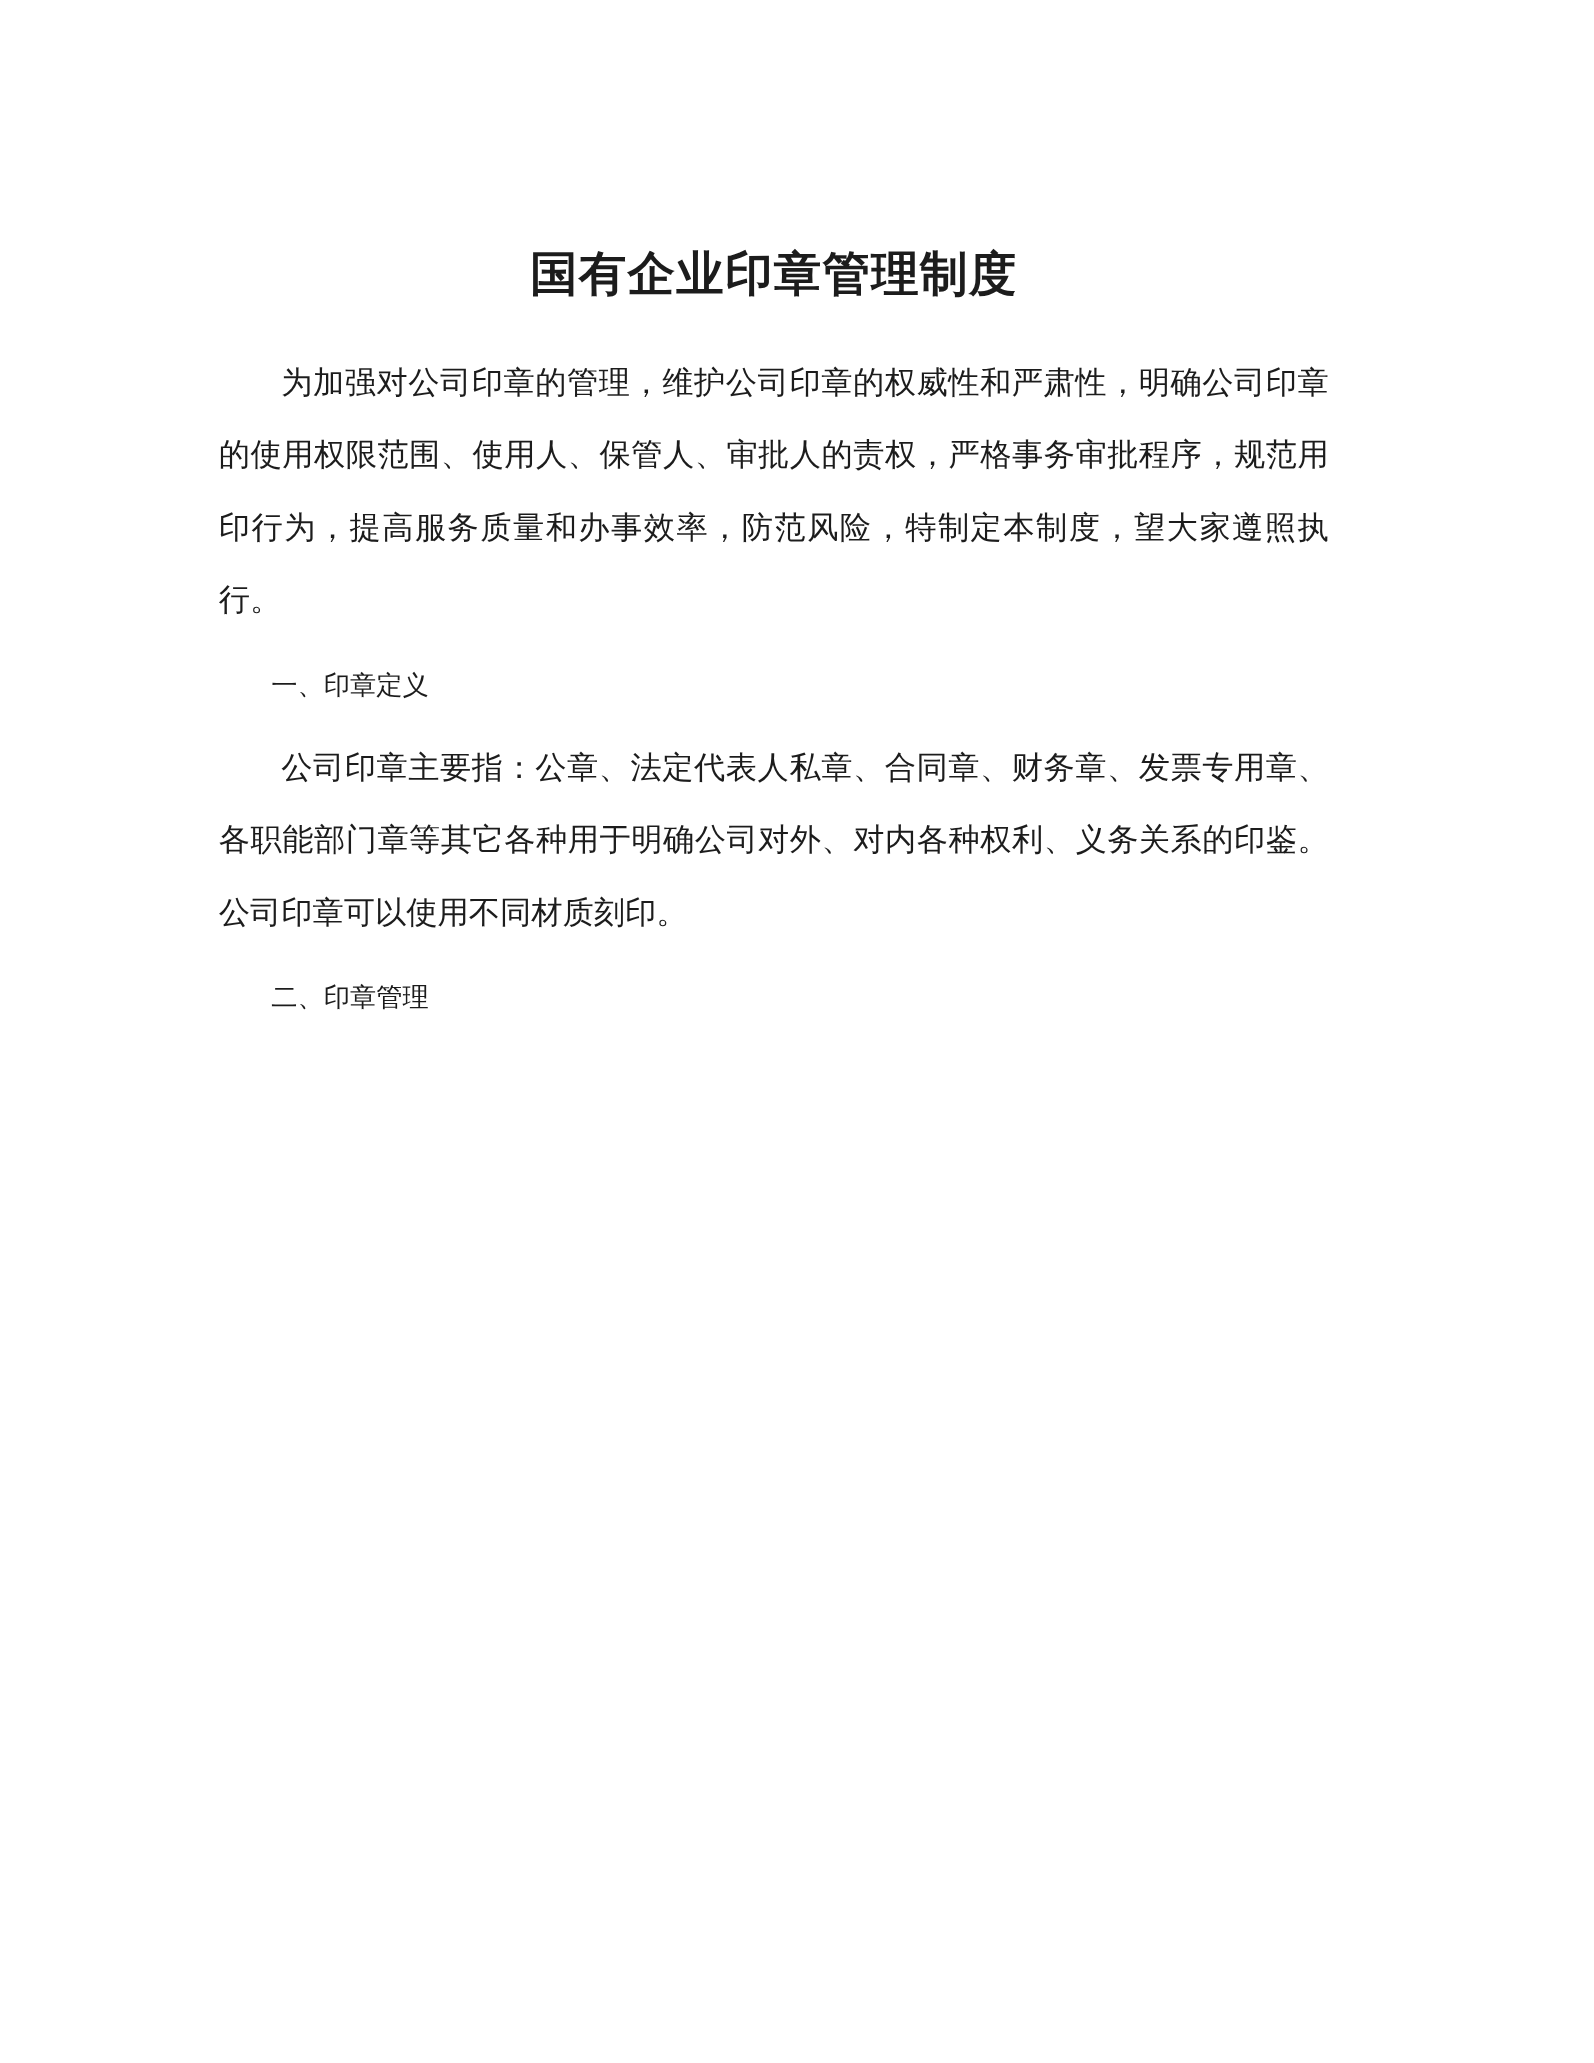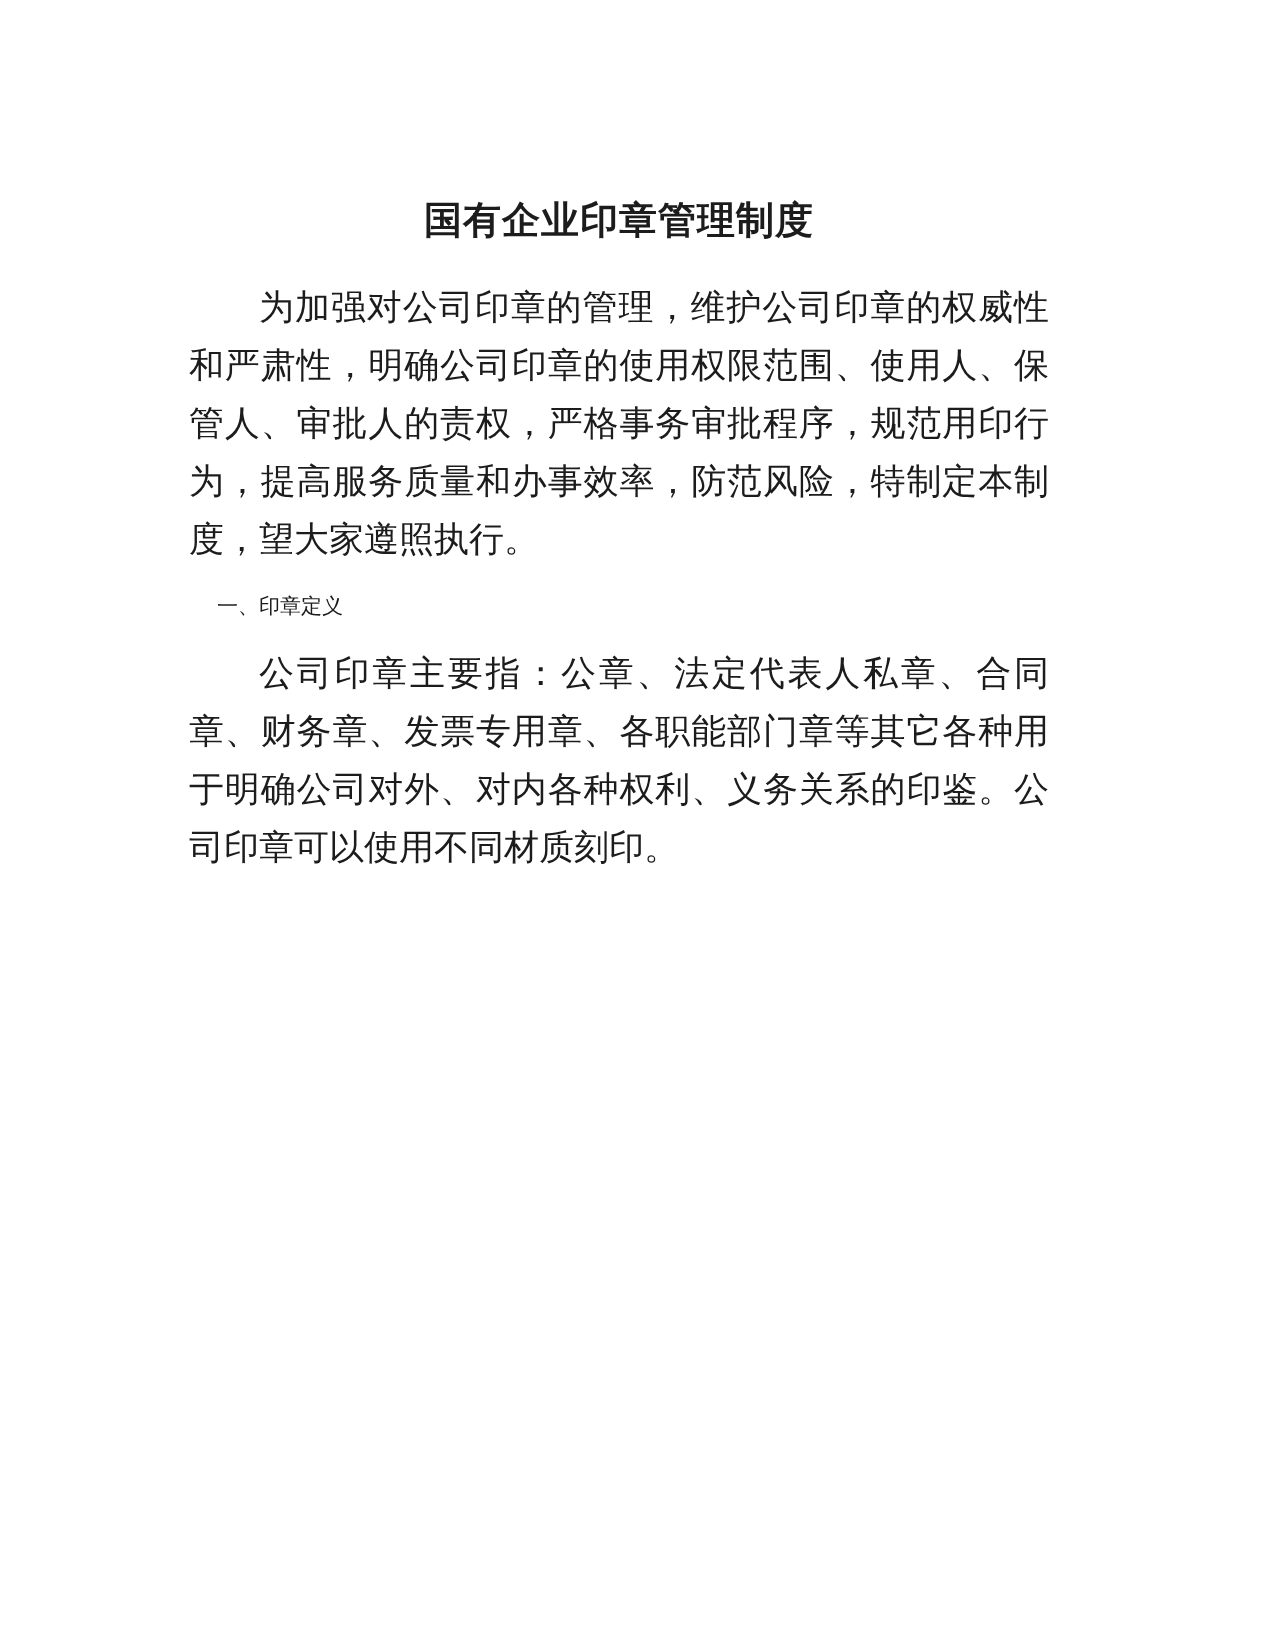--- a/index.html
+++ b/index.html
@@ -6,41 +6,41 @@
     margin: 0;
     padding: 0;
     background: #ffffff;
   }
   .page {
     position: relative;
     width: 1275px;
     height: 1650px;
     background: #ffffff;
     overflow: hidden;
-    font-family: Liberation Sans, sans-serif;
+    font-family: Liberation Serif, serif;
     color: #1c1c1c;
   }
   .content {
     padding: 198px 212px 0 175px; 
   }
   .doc-title {
     text-align: center;
     font-size: 38px;
     font-weight: 700;
     line-height: 1.2;
     margin: 0 0 34px 0;
     letter-spacing: 1px;
   }
   .para {
-    font-size: 35px;
+    font-size: 25px;
     line-height: 58px;
     text-align: justify;
     text-justify: inter-ideograph;
     text-indent: 2em;
-    margin: 7px 14px;
+    margin: 7px 0;
     font-weight: 400;
   }
   .heading {
     font-size: 21px;
     line-height: 58px;
     text-indent: 2em;
     margin: 9px 0;
     font-weight: 400;
   }
 </style>
@@ -51,18 +51,19 @@
   <div class="content">
 
     <h1 class="doc-title">国有企业印章管理制度</h1>
 
     <p class="para">为加强对公司印章的管理，维护公司印章的权威性和严肃性，明确公司印章的使用权限范围、使用人、保管人、审批人的责权，严格事务审批程序，规范用印行为，提高服务质量和办事效率，防范风险，特制定本制度，望大家遵照执行。</p>
 
     <p class="heading">一、印章定义</p>
 
     <p class="para">公司印章主要指：公章、法定代表人私章、合同章、财务章、发票专用章、各职能部门章等其它各种用于明确公司对外、对内各种权利、义务关系的印鉴。公司印章可以使用不同材质刻印。</p>
 
+    <p class="heading">二、印章管理</p>
 
 
 
 
   </div>
 </div>
 
 </body></html>

